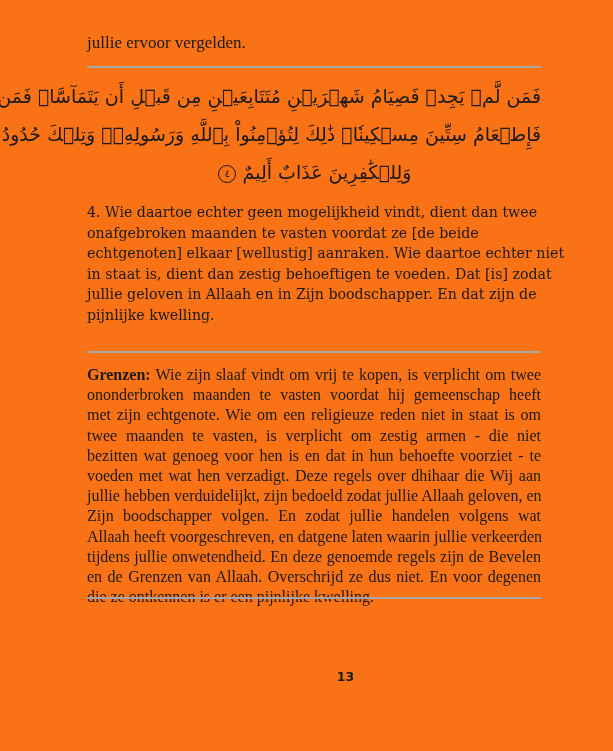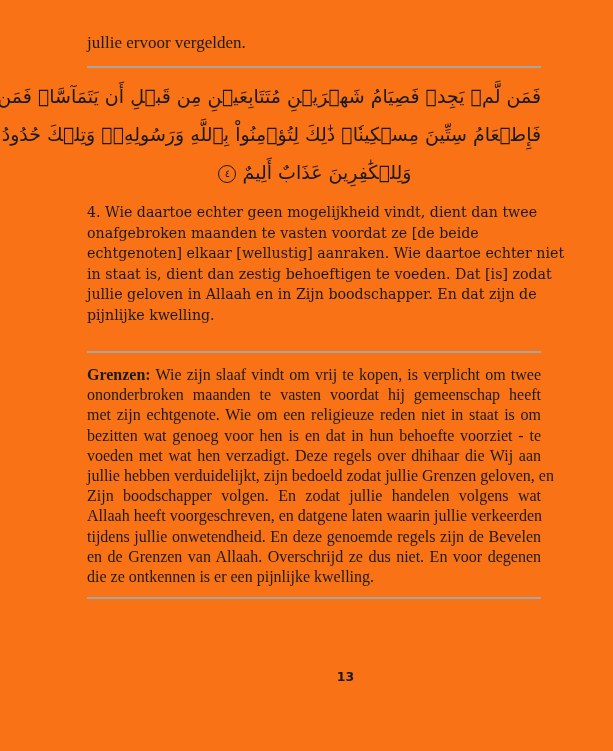--- a/index.html
+++ b/index.html
@@ -146,23 +146,24 @@
     <span class="tline">jullie geloven in Allaah en in Zijn boodschapper. En dat zijn de</span>
     <span class="tline">pijnlijke kwelling.</span>
   </div>
 
   <div class="rule r2"></div>
 
   <div class="uitleg">
     <span class="uline"><span class="label">Grenzen:</span><span> Wie zijn slaaf vindt om vrij te kopen, is verplicht om twee</span></span>
     <span class="uline">ononderbroken maanden te vasten voordat hij gemeenschap heeft</span>
     <span class="uline">met zijn echtgenote. Wie om een religieuze reden niet in staat is om</span>
+    <span class="uline">twee maanden te vasten, is verplicht om zestig armen - die niet</span>
     <span class="uline">bezitten wat genoeg voor hen is en dat in hun behoefte voorziet - te</span>
     <span class="uline">voeden met wat hen verzadigt. Deze regels over dhihaar die Wij aan</span>
-    <span class="uline">jullie hebben verduidelijkt, zijn bedoeld zodat jullie Grenzen geloven, en</span>
+    <span class="uline">jullie hebben verduidelijkt, zijn bedoeld zodat jullie Allaah geloven, en</span>
     <span class="uline">Zijn boodschapper volgen. En zodat jullie handelen volgens wat</span>
     <span class="uline">Allaah heeft voorgeschreven, en datgene laten waarin jullie verkeerden</span>
     <span class="uline">tijdens jullie onwetendheid. En deze genoemde regels zijn de Bevelen</span>
     <span class="uline">en de Grenzen van Allaah. Overschrijd ze dus niet. En voor degenen</span>
     <span class="uline last">die ze ontkennen is er een pijnlijke kwelling.</span>
   </div>
 
   <div class="rule r3"></div>
 
   <div class="page-number">13</div>

